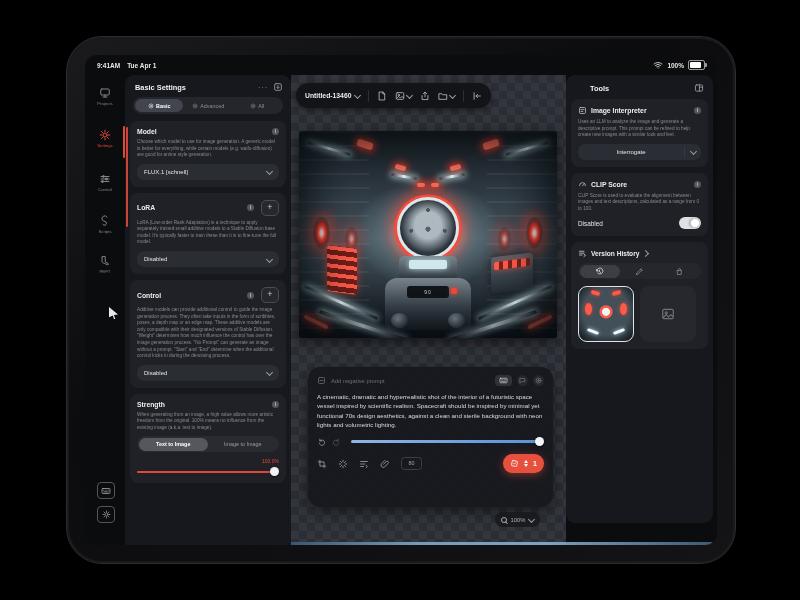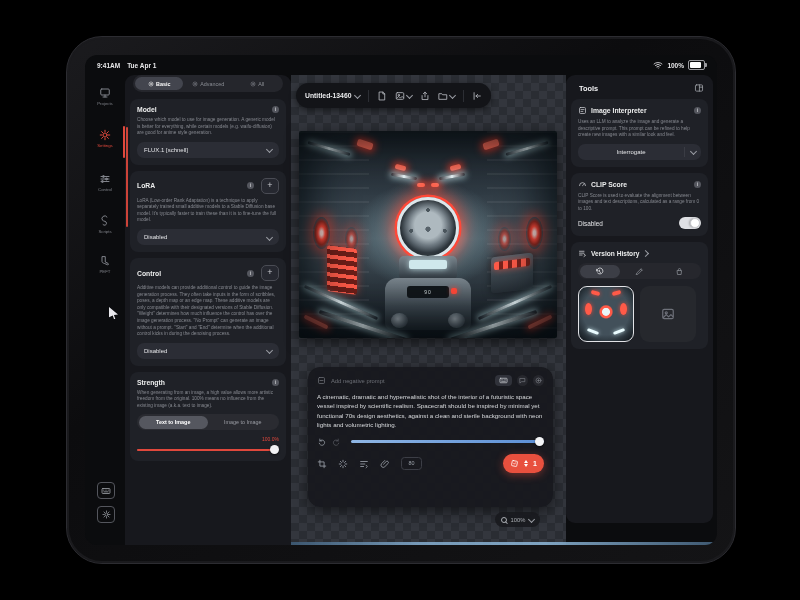--- a/index.html
+++ b/index.html
@@ -136,21 +136,21 @@
   .updown .d{border-top:3.2px solid #fff;}
   .zoompill{position:absolute;left:204px;top:437px;height:15px;border-radius:8px;background:rgba(24,25,30,.9);
             display:flex;align-items:center;gap:3.5px;padding:0 6px;color:#a9acb2;font-size:5.8px;}
   .mag{position:relative;width:6px;height:6px;flex:none;}
   .mag::before{content:"";position:absolute;left:0;top:0;width:4px;height:4px;border:1px solid #a9acb2;border-radius:50%;}
   .mag::after{content:"";position:absolute;right:0;bottom:0;width:2.5px;height:1px;background:#a9acb2;transform:rotate(45deg);}
   .bottom-strip{position:absolute;left:206px;right:0;bottom:0;height:3px;
             background:linear-gradient(90deg,#3d5a75,#7fa6c7 30%,#88b0d0 60%,#44617c);opacity:.9;}
   
   .tools{position:absolute;left:481px;top:20px;width:147px;height:448px;background:#17181d;border-radius:9px;}
-  .tp-head{display:flex;align-items:center;justify-content:space-between;padding:8px 9px 6px 13px;}
+  .tp-head{display:flex;align-items:center;justify-content:space-between;padding:8px 9px 6px 24px;}
   .tp-title{font-size:7.4px;font-weight:bold;color:#f0f0f2;}
   .btnwide{height:16px;background:#2b2d35;border-radius:7px;display:flex;align-items:center;color:#e4e5e8;font-size:6px;}
   .btnwide .mid{flex:1;text-align:center;}
   .btnwide .cv{width:16px;display:flex;align-items:center;justify-content:center;border-left:1px solid #3a3c44;height:10px;}
   .togglerow{display:flex;align-items:center;justify-content:space-between;margin-top:2px;}
   .togglerow .tl{font-size:6.4px;color:#e4e5e8;}
   .toggle{position:relative;width:22px;height:12px;border-radius:7px;background:#dfe0e4;}
   .toggle .tknob{position:absolute;right:1px;top:1px;width:10px;height:10px;border-radius:50%;background:#fff;
                  box-shadow:-1px 0 2px rgba(0,0,0,.25);border:0.5px solid #c9cace;box-sizing:border-box;}
   .vh-head{display:flex;align-items:center;gap:4px;margin-bottom:5px;color:#d8dadd;}
@@ -339,20 +339,27 @@
         </div>
         <div class="rail-btn" style="bottom:22px">
           <svg class="ic" width="9" height="9" viewBox="0 0 24 24">
               <use href="#i-gear"></use>
             </svg>
         </div>
       </div>
 
       <div class="settings">
         <div class="sp-scroll"></div>
+        <div class="sp-head">
+          <span class="sp-title">Basic Settings</span>
+          <span class="sp-dots">···</span>
+          <svg class="ic" width="10" height="10" viewBox="0 0 24 24" style="color:#9a9da4">
+              <use href="#i-save"></use>
+            </svg>
+        </div>
         <div class="tabs">
           <div class="tab active">
             <svg class="ic" width="6" height="6" viewBox="0 0 24 24">
                 <use href="#i-gear"></use>
               </svg>
             <span>Basic</span>
           </div>
           <div class="tab">
             <svg class="ic" width="6" height="6" viewBox="0 0 24 24">
                 <use href="#i-gear"></use>

